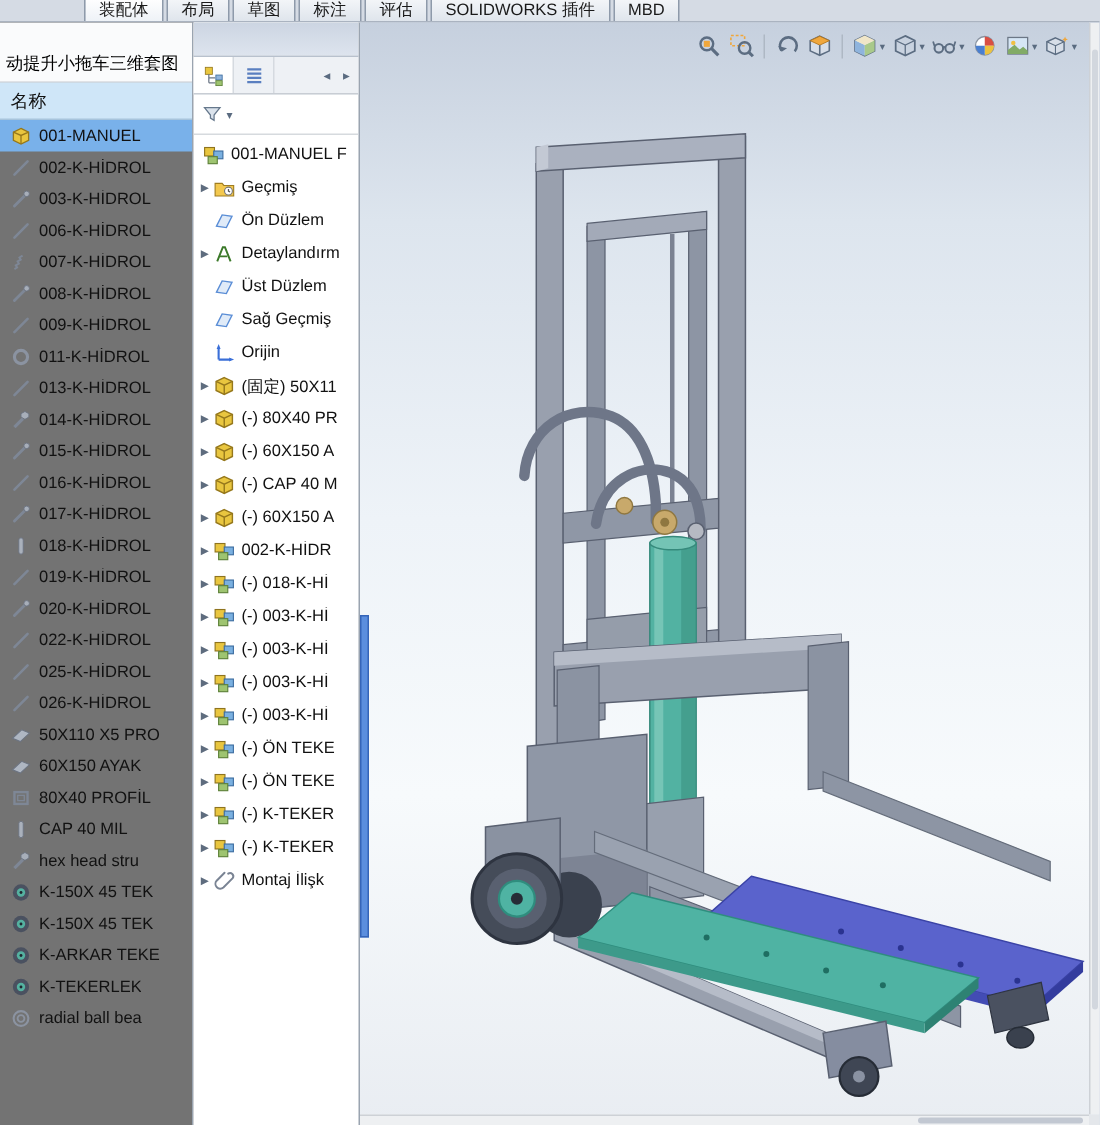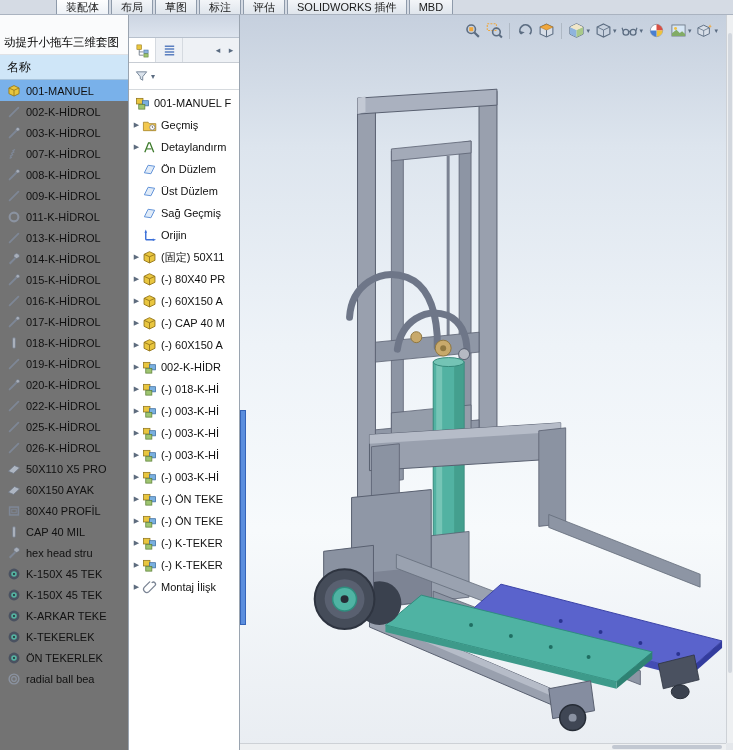--- a/index.html
+++ b/index.html
@@ -104,20 +104,28 @@
               <svg viewBox="0 0 16 16">
                 <line x1="3" y1="13" x2="11.2" y2="4.8" stroke="#7e8796" stroke-width="2.2" stroke-linecap="round"></line>
                 <circle cx="12.3" cy="3.7" r="2.1" fill="#a7aeb9" stroke="#6c7482" stroke-width=".7"></circle>
               </svg>
             </span>
             <span class="plabel">003-K-HİDROL</span>
           </div>
           <div class="prow">
             <span class="ic" style="width: 14px; height: 14px;">
               <svg viewBox="0 0 16 16">
+                <line x1="3" y1="13" x2="13" y2="3" stroke="#7e8796" stroke-width="2" stroke-linecap="round"></line>
+              </svg>
+            </span>
+            <span class="plabel">006-K-HİDROL</span>
+          </div>
+          <div class="prow">
+            <span class="ic" style="width: 14px; height: 14px;">
+              <svg viewBox="0 0 16 16">
                 <path d="M3 13l2-1.2-1-1.6 2.4-1.4-1-1.6 2.4-1.4-1-1.6 2.4-1.4" stroke="#7e8796" stroke-width="1.5" fill="none"></path>
               </svg>
             </span>
             <span class="plabel">007-K-HİDROL</span>
           </div>
           <div class="prow">
             <span class="ic" style="width: 14px; height: 14px;">
               <svg viewBox="0 0 16 16">
                 <line x1="3" y1="13" x2="11.2" y2="4.8" stroke="#7e8796" stroke-width="2.2" stroke-linecap="round"></line>
                 <circle cx="12.3" cy="3.7" r="2.1" fill="#a7aeb9" stroke="#6c7482" stroke-width=".7"></circle>
@@ -307,30 +315,20 @@
           </div>
           <div class="prow">
             <span class="ic" style="width: 14px; height: 14px;">
               <svg viewBox="0 0 16 16">
                 <circle cx="8" cy="8" r="6.2" fill="#4a5160"></circle>
                 <circle cx="8" cy="8" r="3.2" fill="#54b1a0"></circle>
                 <circle cx="8" cy="8" r="1.1" fill="#20262f"></circle>
               </svg>
             </span>
             <span class="plabel">K-TEKERLEK</span>
-          </div>
-          <div class="prow">
-            <span class="ic" style="width: 14px; height: 14px;">
-              <svg viewBox="0 0 16 16">
-                <circle cx="8" cy="8" r="6.2" fill="#4a5160"></circle>
-                <circle cx="8" cy="8" r="3.2" fill="#54b1a0"></circle>
-                <circle cx="8" cy="8" r="1.1" fill="#20262f"></circle>
-              </svg>
-            </span>
-            <span class="plabel">ÖN TEKERLEK</span>
           </div>
           <div class="prow">
             <span class="ic" style="width: 14px; height: 14px;">
               <svg viewBox="0 0 16 16">
                 <circle cx="8" cy="8" r="5.6" fill="none" stroke="#8b93a1" stroke-width="1.6"></circle>
                 <circle cx="8" cy="8" r="2.6" fill="none" stroke="#8b93a1" stroke-width="1.4"></circle>
               </svg>
             </span>
             <span class="plabel">radial ball bea</span>
           </div>
@@ -386,37 +384,37 @@
             <span class="ic" style="width: 15px; height: 15px;">
               <svg viewBox="0 0 16 16">
                 <path d="M1.5 4.5h5l1.2 1.5h7v7.5h-13.2z" fill="#f3c84e" stroke="#a07d20" stroke-width=".8"></path>
                 <circle cx="11" cy="10" r="2.8" fill="#fff" stroke="#777" stroke-width=".8"></circle>
                 <path d="M11 8.6v1.4l1.1.7" stroke="#555" stroke-width=".9" fill="none"></path>
               </svg>
             </span>
             <span class="tlabel">Geçmiş</span>
           </div>
           <div class="trow">
+            <span class="arrow"></span>
+            <span class="ic" style="width: 15px; height: 15px;">
+              <svg viewBox="0 0 16 16">
+                <polygon points="2.5,11.5 6.5,3.5 13.5,4.5 9.5,12.5" fill="#cfe0f5" fill-opacity="0.65" stroke="#5b8ed6" stroke-width="1"></polygon>
+              </svg>
+            </span>
+            <span class="tlabel">Ön Düzlem</span>
+          </div>
+          <div class="trow">
             <span class="arrow">▶</span>
             <span class="ic" style="width: 15px; height: 15px;">
               <svg viewBox="0 0 16 16">
                 <path d="M3 13 7 3h1.5l4 10" fill="none" stroke="#3c7a2a" stroke-width="1.4"></path>
                 <path d="M4.6 9.5h5.6" stroke="#3c7a2a" stroke-width="1.2"></path>
               </svg>
             </span>
             <span class="tlabel">Detaylandırm</span>
-          </div>
-          <div class="trow">
-            <span class="arrow"></span>
-            <span class="ic" style="width: 15px; height: 15px;">
-              <svg viewBox="0 0 16 16">
-                <polygon points="2.5,11.5 6.5,3.5 13.5,4.5 9.5,12.5" fill="#cfe0f5" fill-opacity="0.65" stroke="#5b8ed6" stroke-width="1"></polygon>
-              </svg>
-            </span>
-            <span class="tlabel">Ön Düzlem</span>
           </div>
           <div class="trow">
             <span class="arrow"></span>
             <span class="ic" style="width: 15px; height: 15px;">
               <svg viewBox="0 0 16 16">
                 <polygon points="2.5,11.5 6.5,3.5 13.5,4.5 9.5,12.5" fill="#cfe0f5" fill-opacity="0.65" stroke="#5b8ed6" stroke-width="1"></polygon>
               </svg>
             </span>
             <span class="tlabel">Üst Düzlem</span>
           </div>

